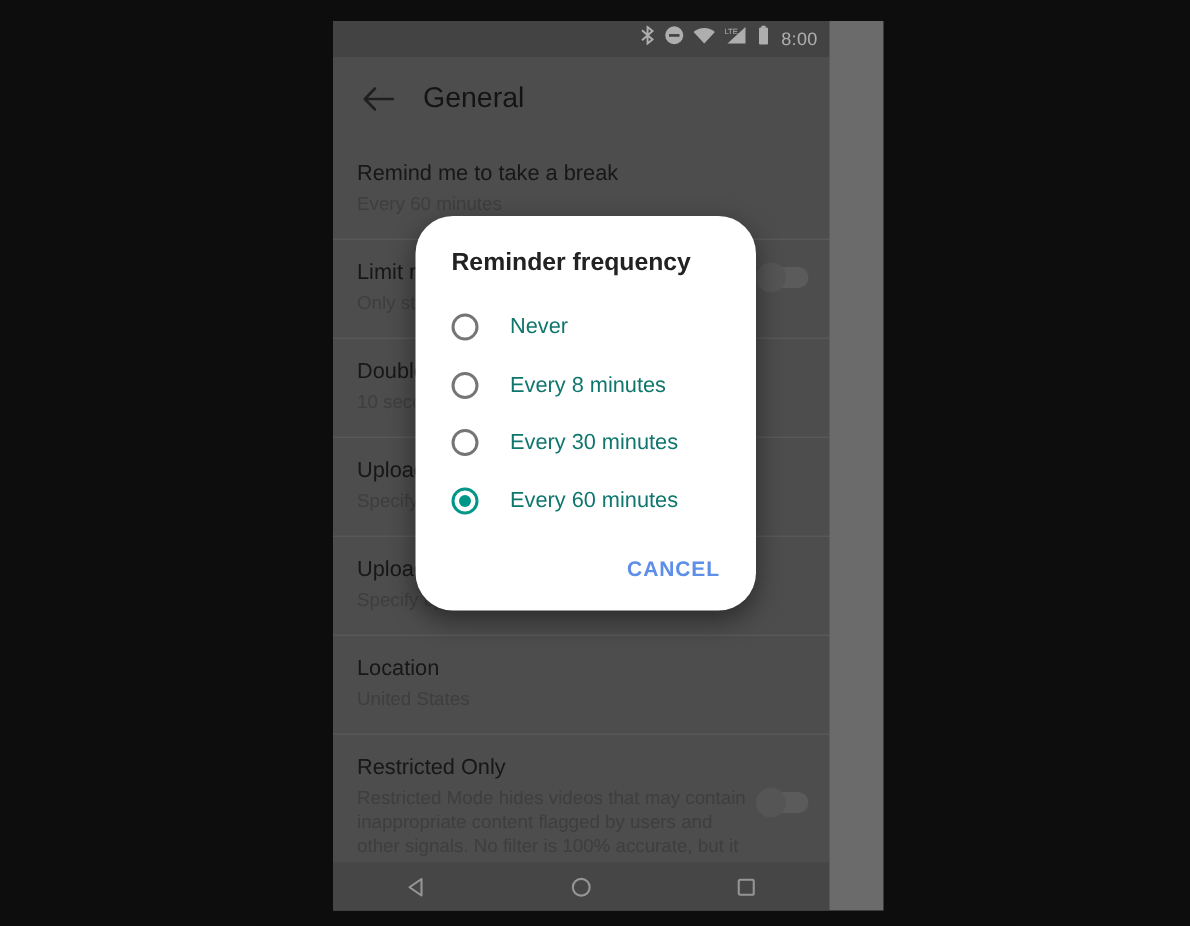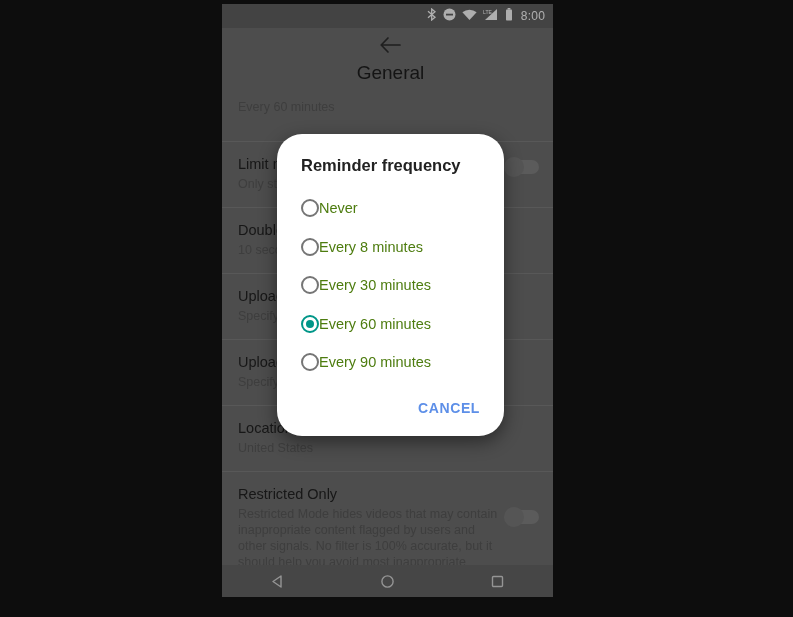--- a/index.html
+++ b/index.html
@@ -7,22 +7,22 @@
     width: 793px;
     height: 617px;
     background: #0d0d0d;
     font-family: "Liberation Sans", sans-serif;
     overflow: hidden;
   }
 
   #screen {
     position: absolute;
     left: 222px;
-    top: 4px;
-    width: 331px;
+    top: 14px;
+    width: 367px;
     height: 593px;
     background: #6b6b6b;
     overflow: hidden;
     padding-left: 44px;
   }
 
   
   #statusbar {
     position: absolute; left: 0; top: 0;
     width: 331px; height: 24px;
@@ -42,21 +42,20 @@
     padding-left: 2px;
   }
 
   
   #appbar {
     position: absolute; left: 0; top: 24px;
     width: 331px; height: 56px;
     background: #6b6b6b;
     display: flex;
     align-items: center;
-    flex-direction: column;
   }
   #back-button {
     width: 48px; height: 48px;
     margin-left: 6px;
     display: flex; align-items: center; justify-content: center;
   }
   #appbar-title {
     color: #1c1c1c;
     font-size: 19px;
     margin-left: 6px;
@@ -164,22 +163,23 @@
   .radio.checked { border-color: #009688; }
   .radio.checked::after {
     content: "";
     position: absolute;
     left: 3px; top: 3px;
     width: 8px; height: 8px;
     border-radius: 50%;
     background: #009688;
   }
   .option-label {
+    margin-left: 21px;
     font-size: 14.5px;
-    color: #4d7c0f;
+    color: #0f766e;
   }
   #dialog-actions {
     display: flex;
     justify-content: flex-end;
     padding: 12px 16px 14px 16px;
   }
   #cancel-button {
     color: #5d8fe8;
     font-size: 14px;
     font-weight: bold;
@@ -233,20 +233,21 @@
       <svg width="21" height="18" viewBox="0 0 21 18">
         <path d="M20 9 L1.5 9 M8 2 L1.2 9 L8 16" fill="none" stroke="#2b2b2b" stroke-width="1.7" stroke-linecap="round" stroke-linejoin="round"></path>
       </svg>
     </div>
     <div id="appbar-title">General</div>
   </div>
 
   <div id="settings-list">
 
     <div class="row">
+      <div class="row-title">Remind me to take a break</div>
       <div class="row-sub">Every 60 minutes</div>
     </div>
 
     <div class="row">
       <div class="row-title">Limit mobile data usage</div>
       <div class="row-sub">Only stream videos over Wi-Fi</div>
       <div class="switch off">
           <div class="track"></div>
           <div class="thumb"></div>
         </div>
@@ -315,23 +316,19 @@
       <span class="option-label">Every 8 minutes</span>
     </div>
     <div class="option">
       <span class="radio"></span>
       <span class="option-label">Every 30 minutes</span>
     </div>
     <div class="option">
       <span class="radio checked"></span>
       <span class="option-label">Every 60 minutes</span>
     </div>
-    <div class="option">
-      <span class="radio"></span>
-      <span class="option-label">Every 90 minutes</span>
-    </div>
 
     <div id="dialog-actions">
       <button id="cancel-button">CANCEL</button>
     </div>
   </div>
 
 </div>
 
 </body></html>

